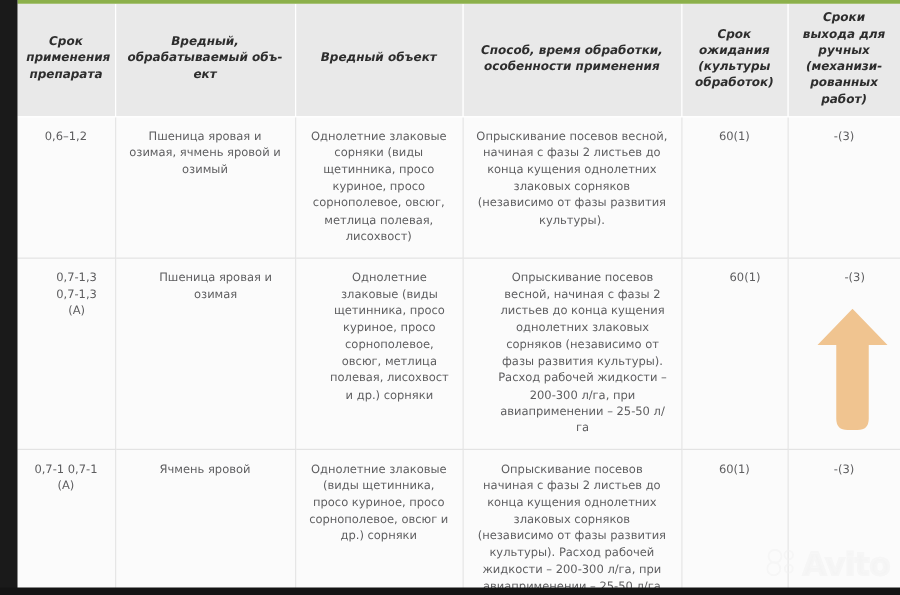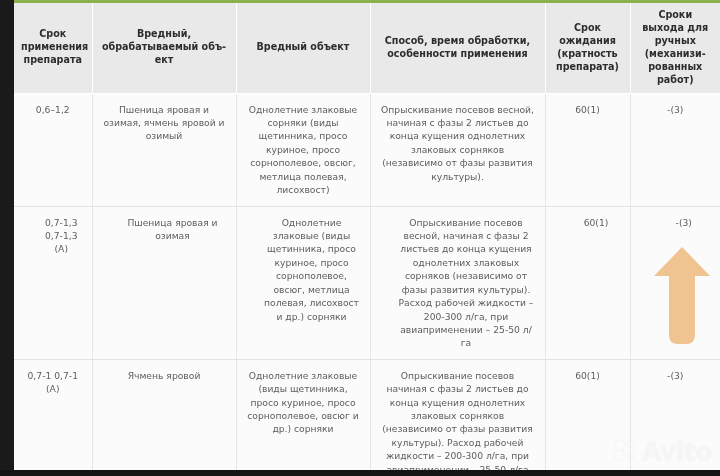--- a/index.html
+++ b/index.html
@@ -81,20 +81,21 @@
     font-weight: bold;
     font-size: 9.6px;
     line-height: 1.35;
     text-align: center;
     vertical-align: middle;
     padding: 6px 7px;
     height: 80px;
     box-sizing: border-box;
     border-right: 1px solid #ffffff;
     border-bottom: 1px solid #ffffff;
+    font-style: italic;
   }
   thead th:last-child { border-right: none; }
 
   tbody td {
     background: #fbfbfb;
     vertical-align: top;
     padding: 9px 9px 9px 9px;
     line-height: 1.46;
     font-size: 9.2px;
     color: #5d5d5f;
@@ -163,21 +164,21 @@
       <col class="c4">
         <col class="c5">
         <col class="c6">
     </colgroup>
     <thead>
       <tr>
         <th>Срок применения препарата</th>
         <th>Вредный, обрабатываемый объ-ект</th>
         <th>Вредный объект</th>
         <th>Способ, время обработки, особенности применения</th>
-        <th>Срок ожидания (кратность препарата)</th>
+        <th>Срок ожидания (культуры обработок)</th>
         <th>Сроки выхода для ручных (механизи-рованных работ)</th>
       </tr>
     </thead>
     <tbody>
       <tr class="r1">
         <td class="num">0,6–1,2</td>
         <td class="text">Пшеница яровая и озимая, ячмень яровой и озимый</td>
         <td class="text">Однолетние злаковые сорняки (виды щетинника, просо куриное, просо сорнополевое, овсюг, метлица полевая, лисохвост)</td>
         <td class="text">Опрыскивание посевов весной, начиная с фазы 2 листьев до конца кущения однолетних злаковых сорняков (независимо от фазы развития культуры).</td>
         <td class="num">60(1)</td>

